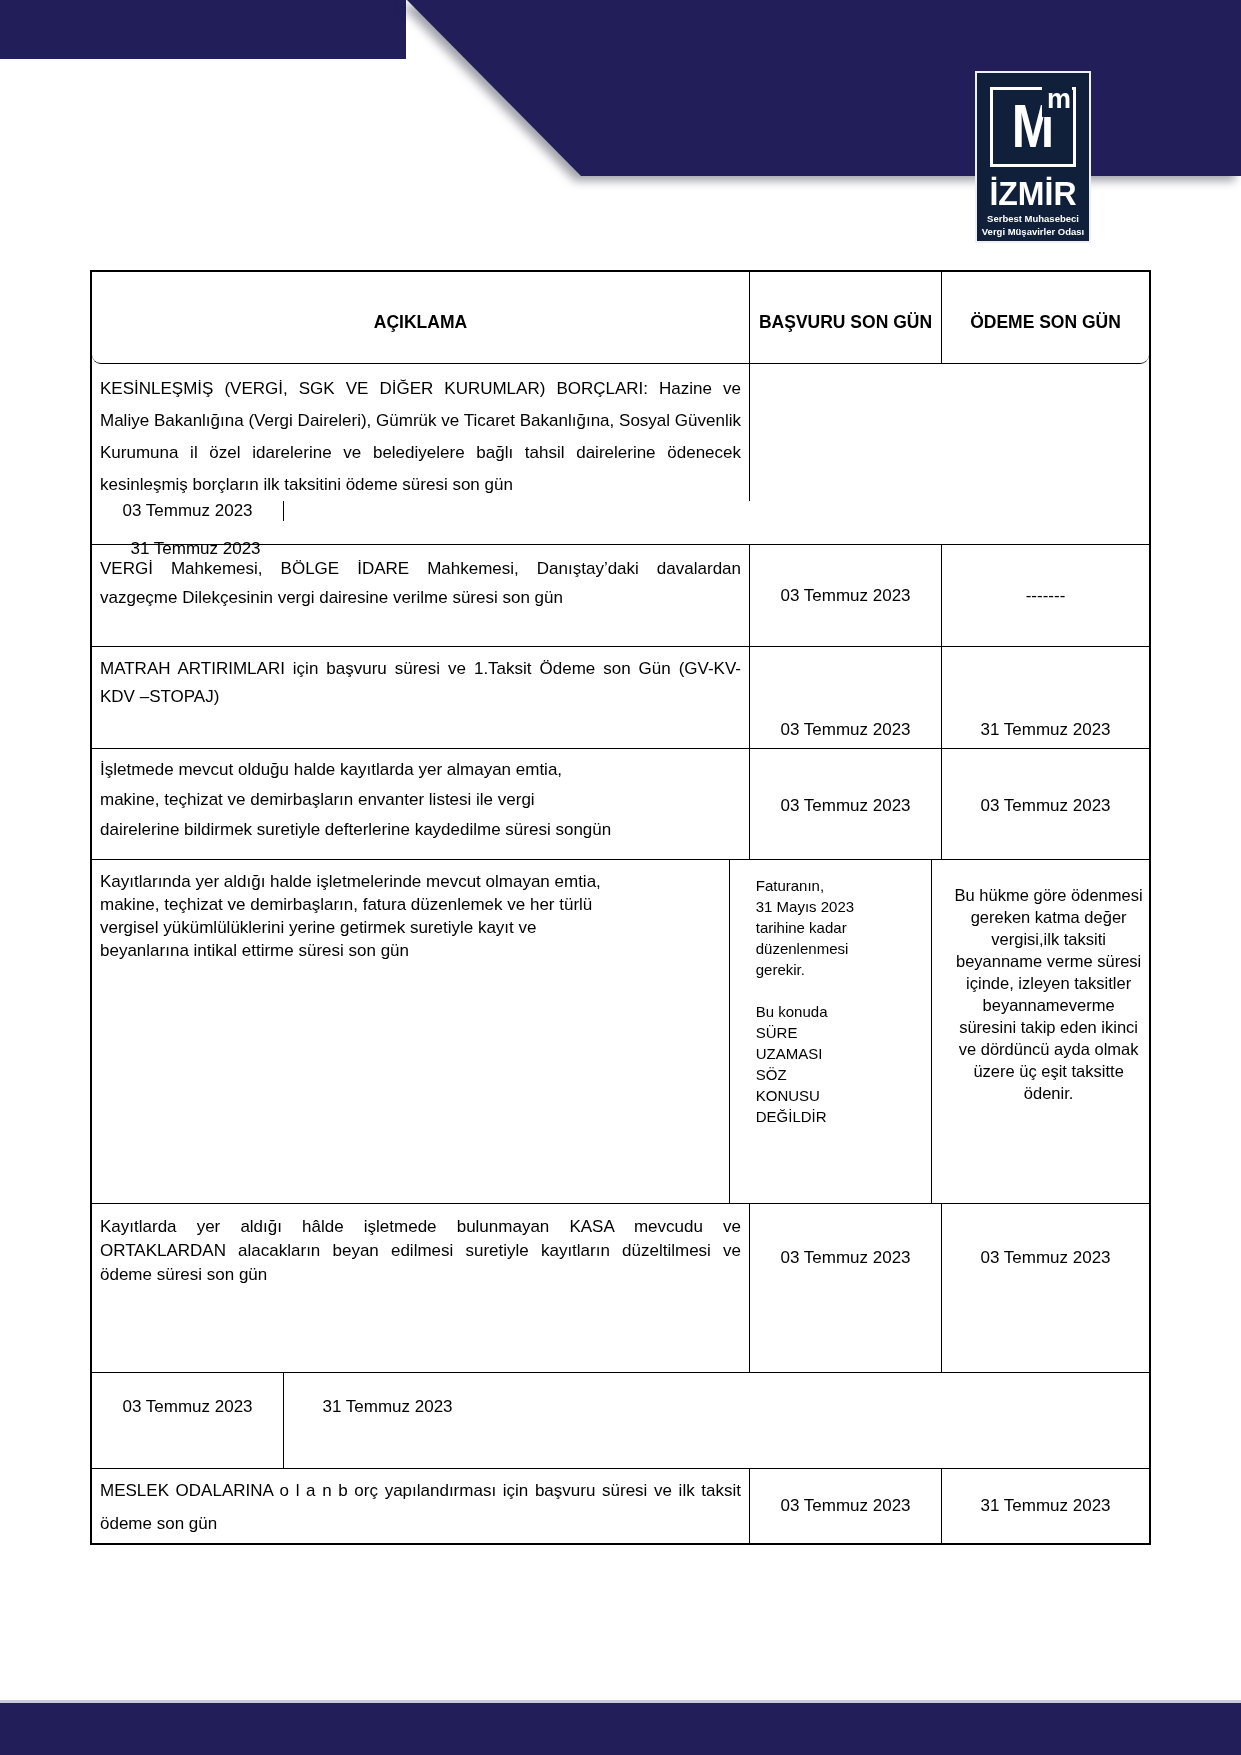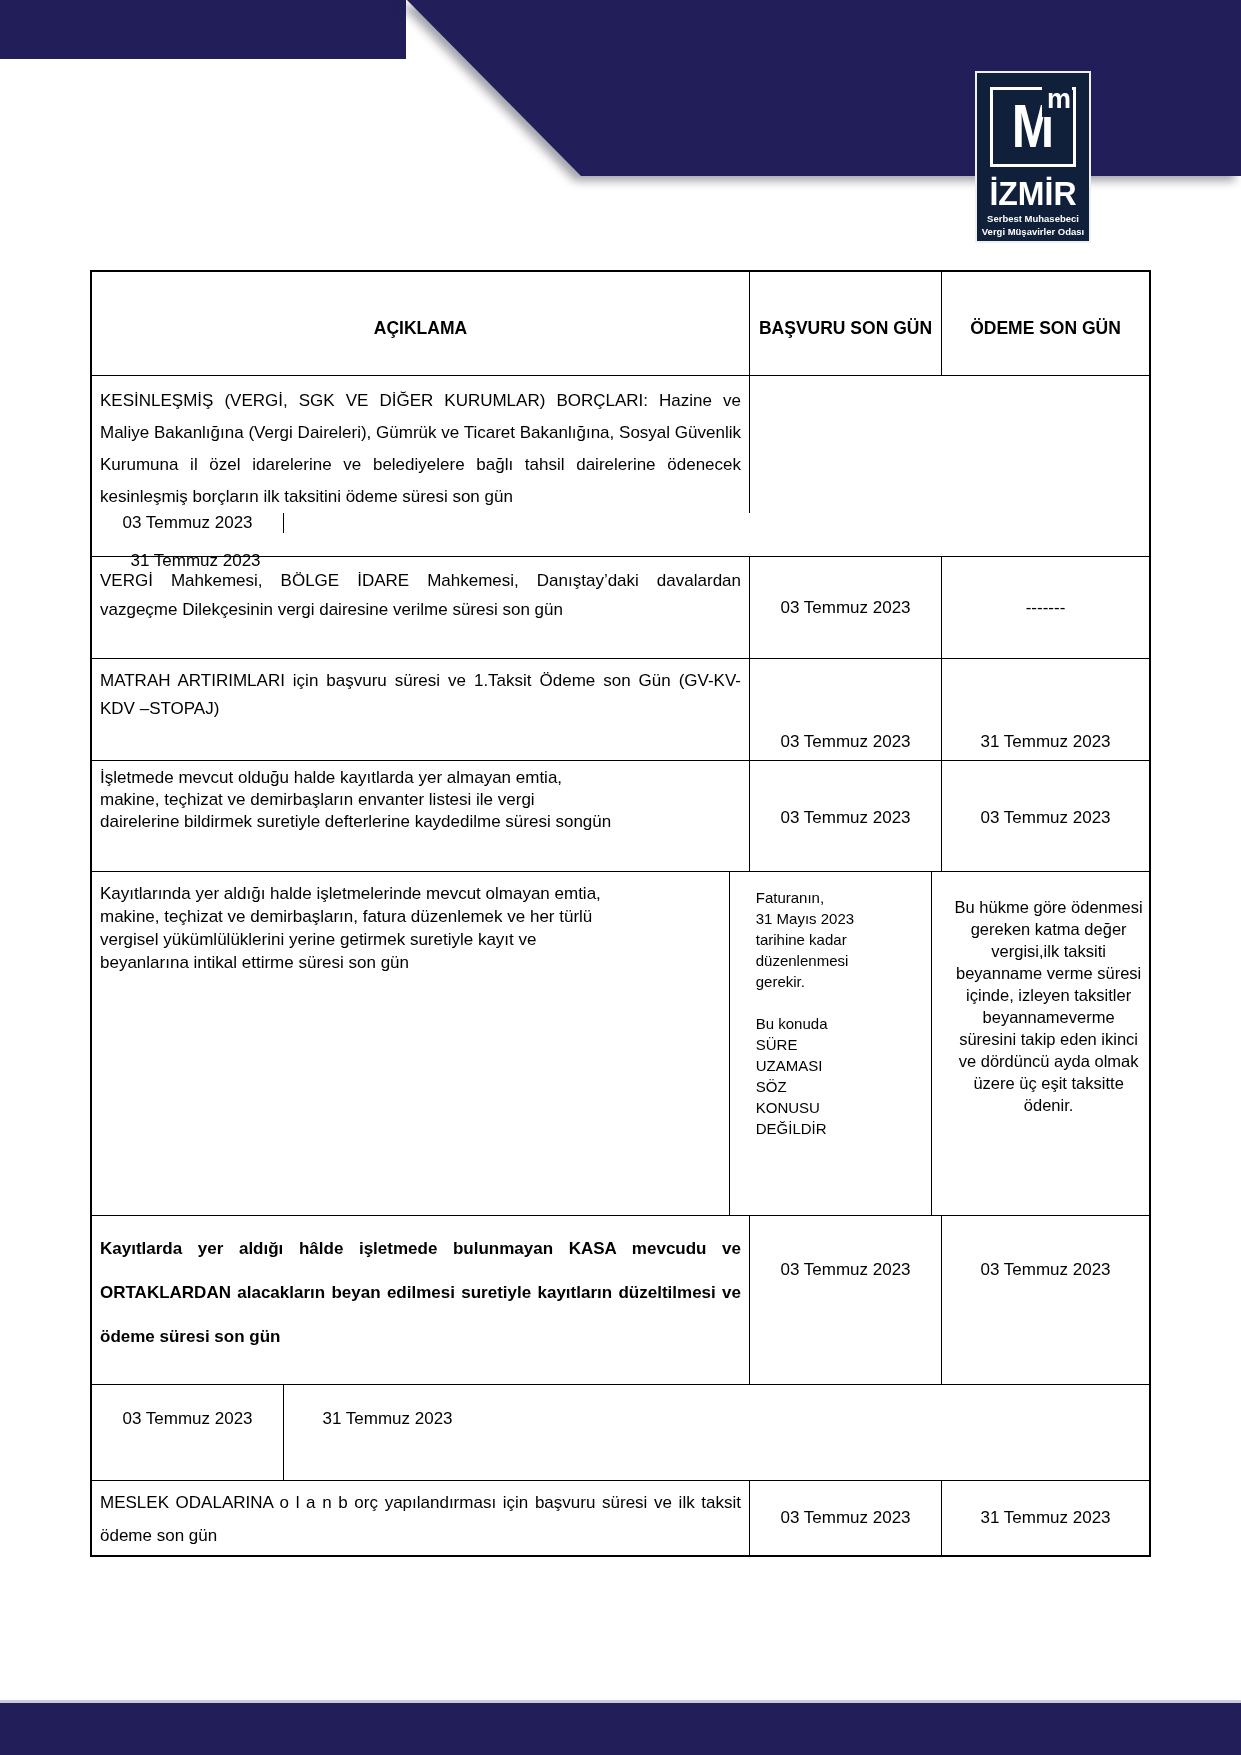--- a/index.html
+++ b/index.html
@@ -69,52 +69,52 @@
   .c2{width:192px;border-right:1.5px solid var(--border-c,#000);}
   .c3{width:207px;}
   .c2,.c3{
     display:flex;flex-direction:column;align-items:center;text-align:center;
   }
   .hc{
     font-weight:bold;font-size:17.5px;line-height:25px;
     display:flex;flex-direction:column;align-items:center;justify-content:center;
     text-align:center;padding-top:10px;
   }
-  .thead{height:104px;}
+  .thead{height:92px;border-radius:9px;}
   .thead .c1{padding-left:0;padding-right:0;}
 
   .r1{height:181px;flex-direction:column;}
   .r1 .c1{padding-top:9px;line-height:32px;text-align:justify;}
   .r1 .c2{justify-content:center;}
   .r1 .c3{justify-content:center;padding-top:18px;}
 
   .r2{height:102px;}
   .r2 .c1{padding-top:9px;line-height:29px;text-align:justify;}
   .r2 .c2,.r2 .c3{justify-content:center;}
 
   .r3{height:102px;}
   .r3 .c1{padding-top:8px;line-height:28px;text-align:justify;}
   .r3 .c2,.r3 .c3{justify-content:flex-end;padding-bottom:8px;}
 
   .r4{height:111px;}
-  .r4 .c1{padding-top:6px;line-height:22px;white-space:pre-line;}
+  .r4 .c1{padding-top:6px;line-height:30px;white-space:pre-line;}
   .r4 .c2,.r4 .c3{justify-content:center;padding-top:4px;}
 
   .r5{height:344px;gap:16px;}
   .r5 .c1{padding-top:10px;line-height:23px;white-space:pre-line;}
   .r5 .c2{
     align-items:flex-start;text-align:left;justify-content:flex-start;
     padding:15px 6px 0 10px;line-height:21px;font-size:15px;white-space:pre-line;
   }
   .r5 .c3{
     justify-content:flex-start;padding:24px 5px 0;line-height:22px;font-size:16.5px;
   }
 
   .r6{height:169px;}
-  .r6 .c1{padding-top:11px;line-height:44px;text-align:justify;font-weight:bold;}
+  .r6 .c1{padding-top:11px;line-height:24px;text-align:justify;}
   .r6 .c2,.r6 .c3{justify-content:flex-start;padding-top:44px;}
 
   .r7{height:96px;}
   .r7 .c1{padding-top:6px;line-height:30px;text-align:justify;}
   .r7 .c2,.r7 .c3{justify-content:flex-start;padding-top:24px;}
 
   .r8{height:74px;justify-content:space-between;}
   .r8 .c1{padding-top:5px;line-height:33px;text-align:justify;}
   .r8 .c2,.r8 .c3{justify-content:center;}
 

